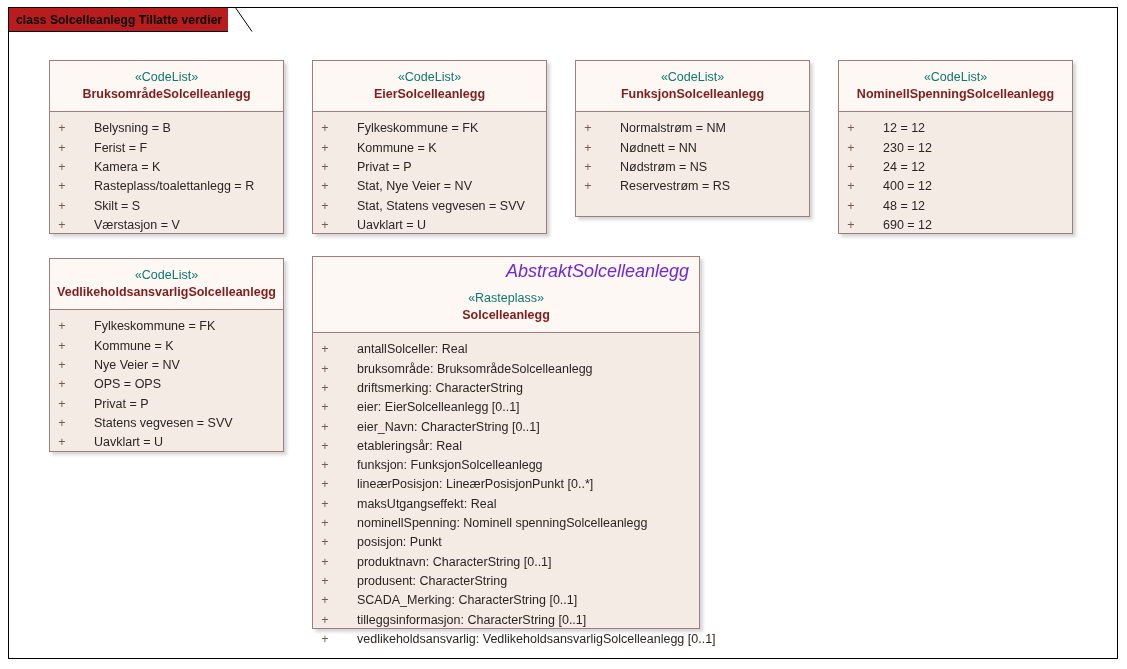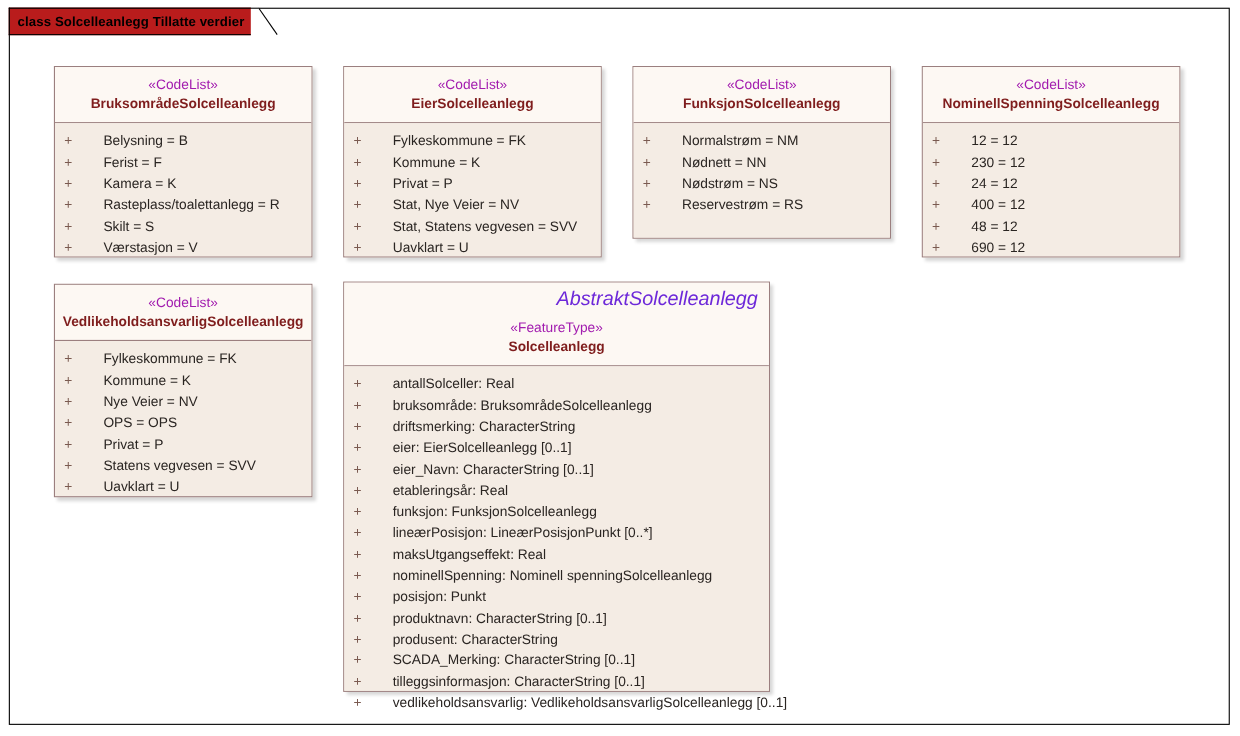--- a/index.html
+++ b/index.html
@@ -87,21 +87,21 @@
     text-align: right;
     font-style: italic;
     font-size: 18px;
     color: #6d28d9;
     padding-right: 4px;
     margin-bottom: 8px;
   }
   .stereotype {
     display: block;
     font-size: 12.5px;
-    color: #a21caf;
+    color: #0f766e;
     line-height: 1.35;
   }
   .classname {
     display: block;
     font-size: 12.5px;
     font-weight: bold;
     color: #7f1d1d;
     line-height: 1.4;
   }
   .uml-body {
@@ -313,21 +313,21 @@
       <div class="attr-row">
           <span class="attr-vis">+</span>
           <span class="attr-text">Uavklart = U</span>
         </div>
     </div>
   </div>
 
   <div class="uml-box" style="left:312px; top:256px; width:388px;">
     <div class="uml-header with-qual">
       <span class="qualifier">AbstraktSolcelleanlegg</span>
-      <span class="stereotype">«FeatureType»</span>
+      <span class="stereotype">«Rasteplass»</span>
       <span class="classname">Solcelleanlegg</span>
     </div>
     <div class="uml-body" style="height:295px;">
       <div class="attr-row">
           <span class="attr-vis">+</span>
           <span class="attr-text">antallSolceller: Real</span>
         </div>
       <div class="attr-row">
           <span class="attr-vis">+</span>
           <span class="attr-text">bruksområde: BruksområdeSolcelleanlegg</span>

